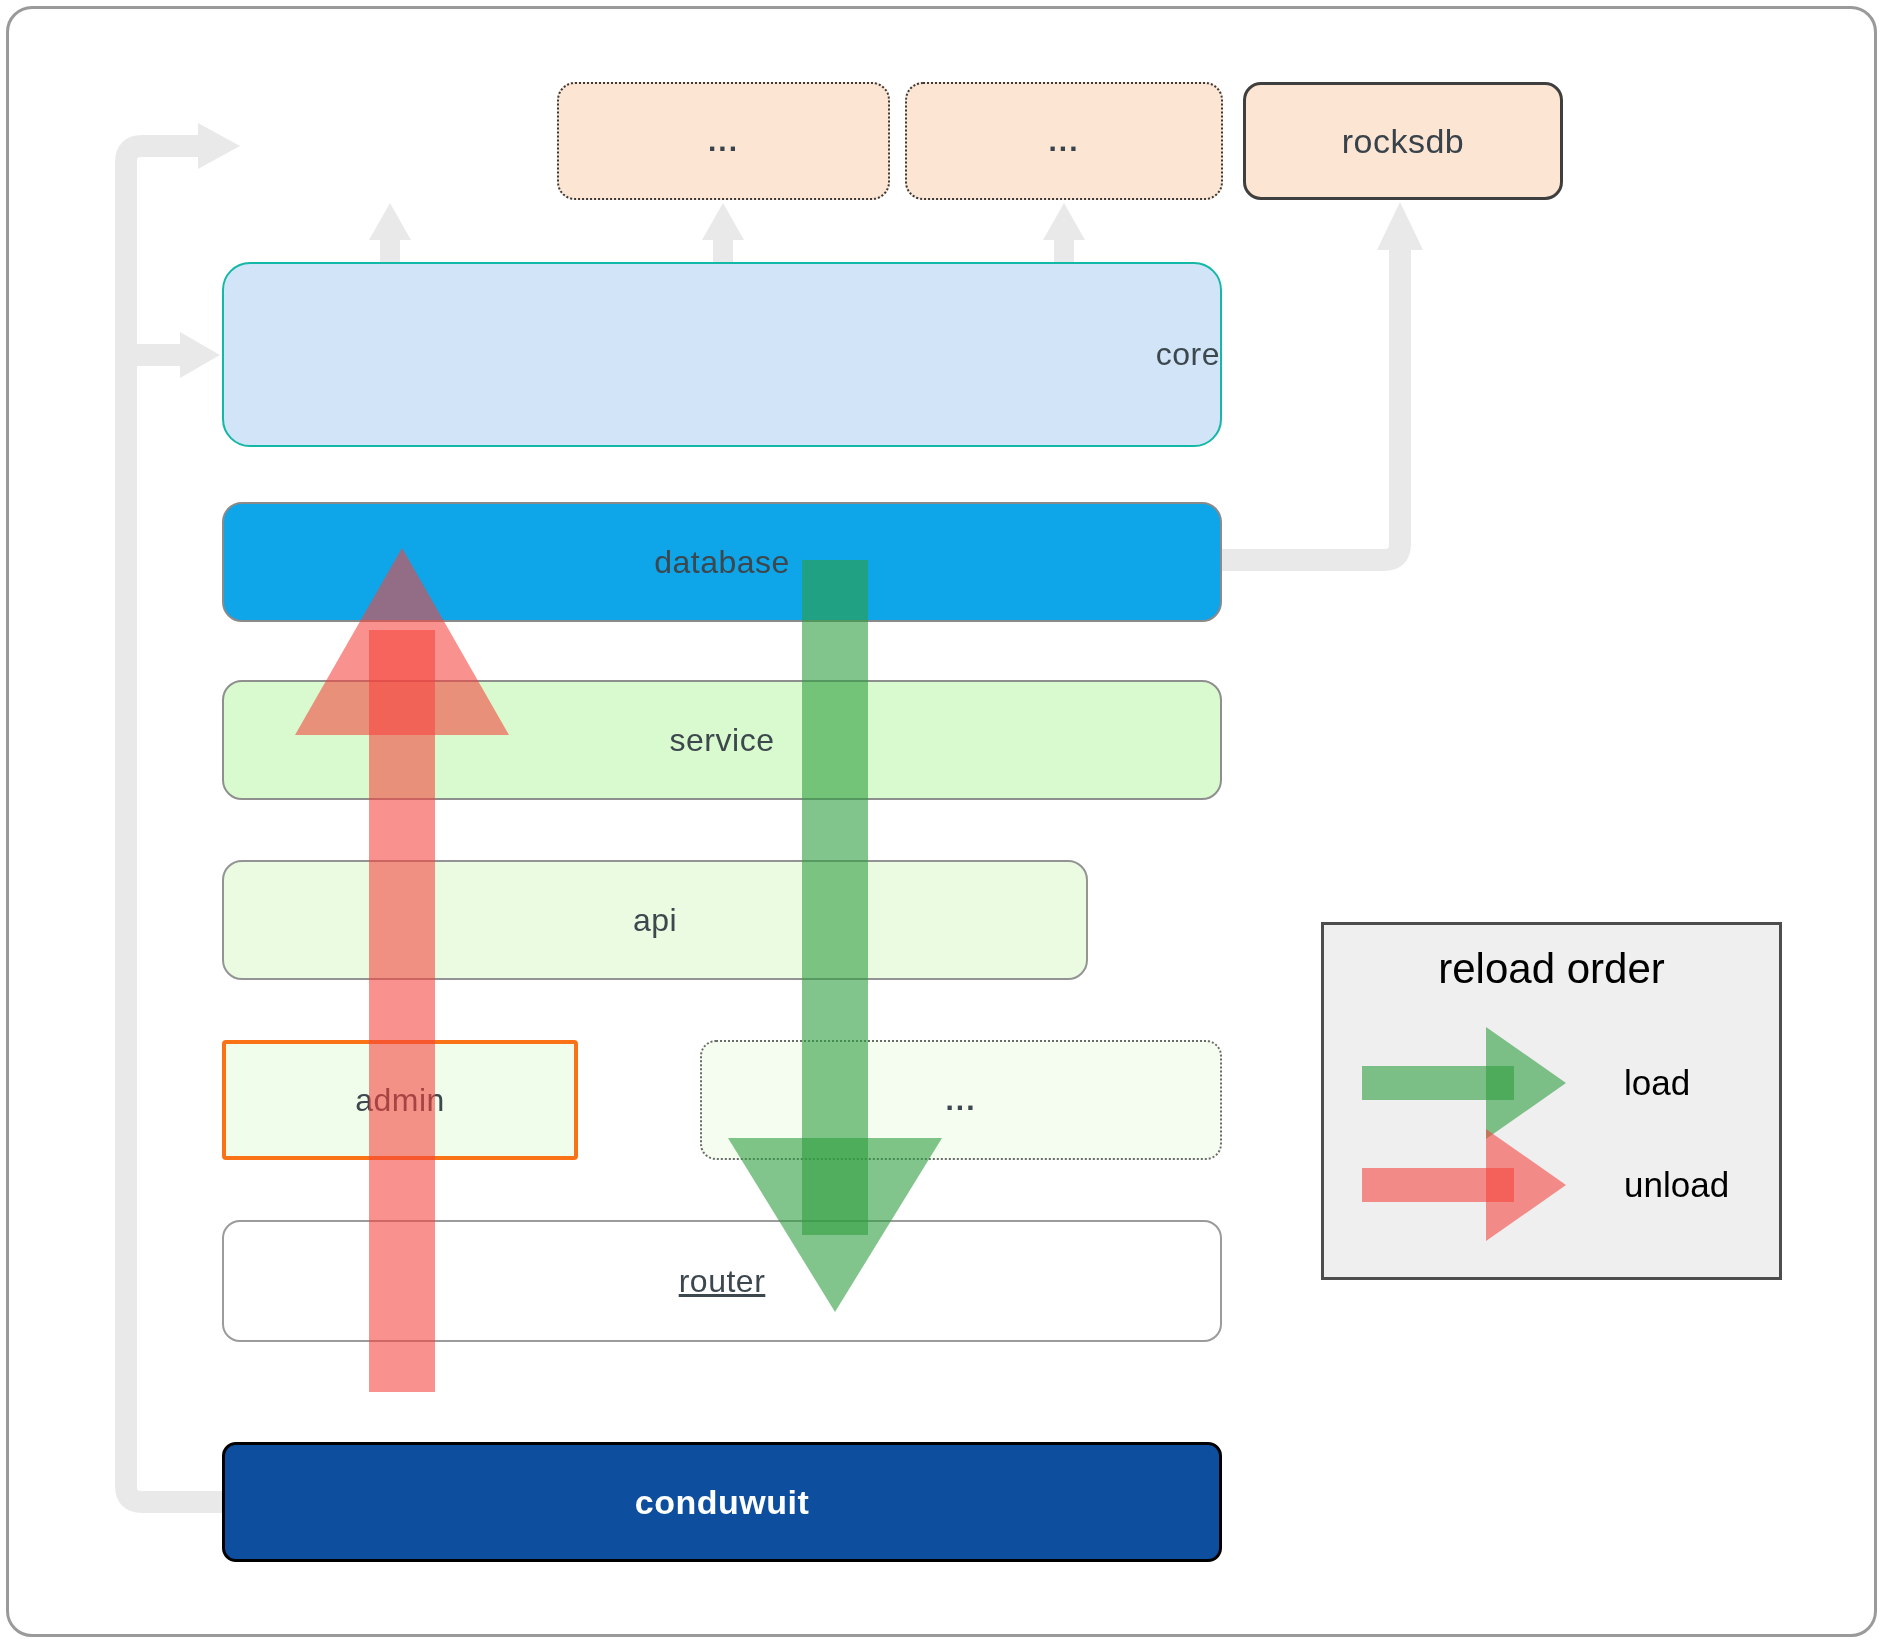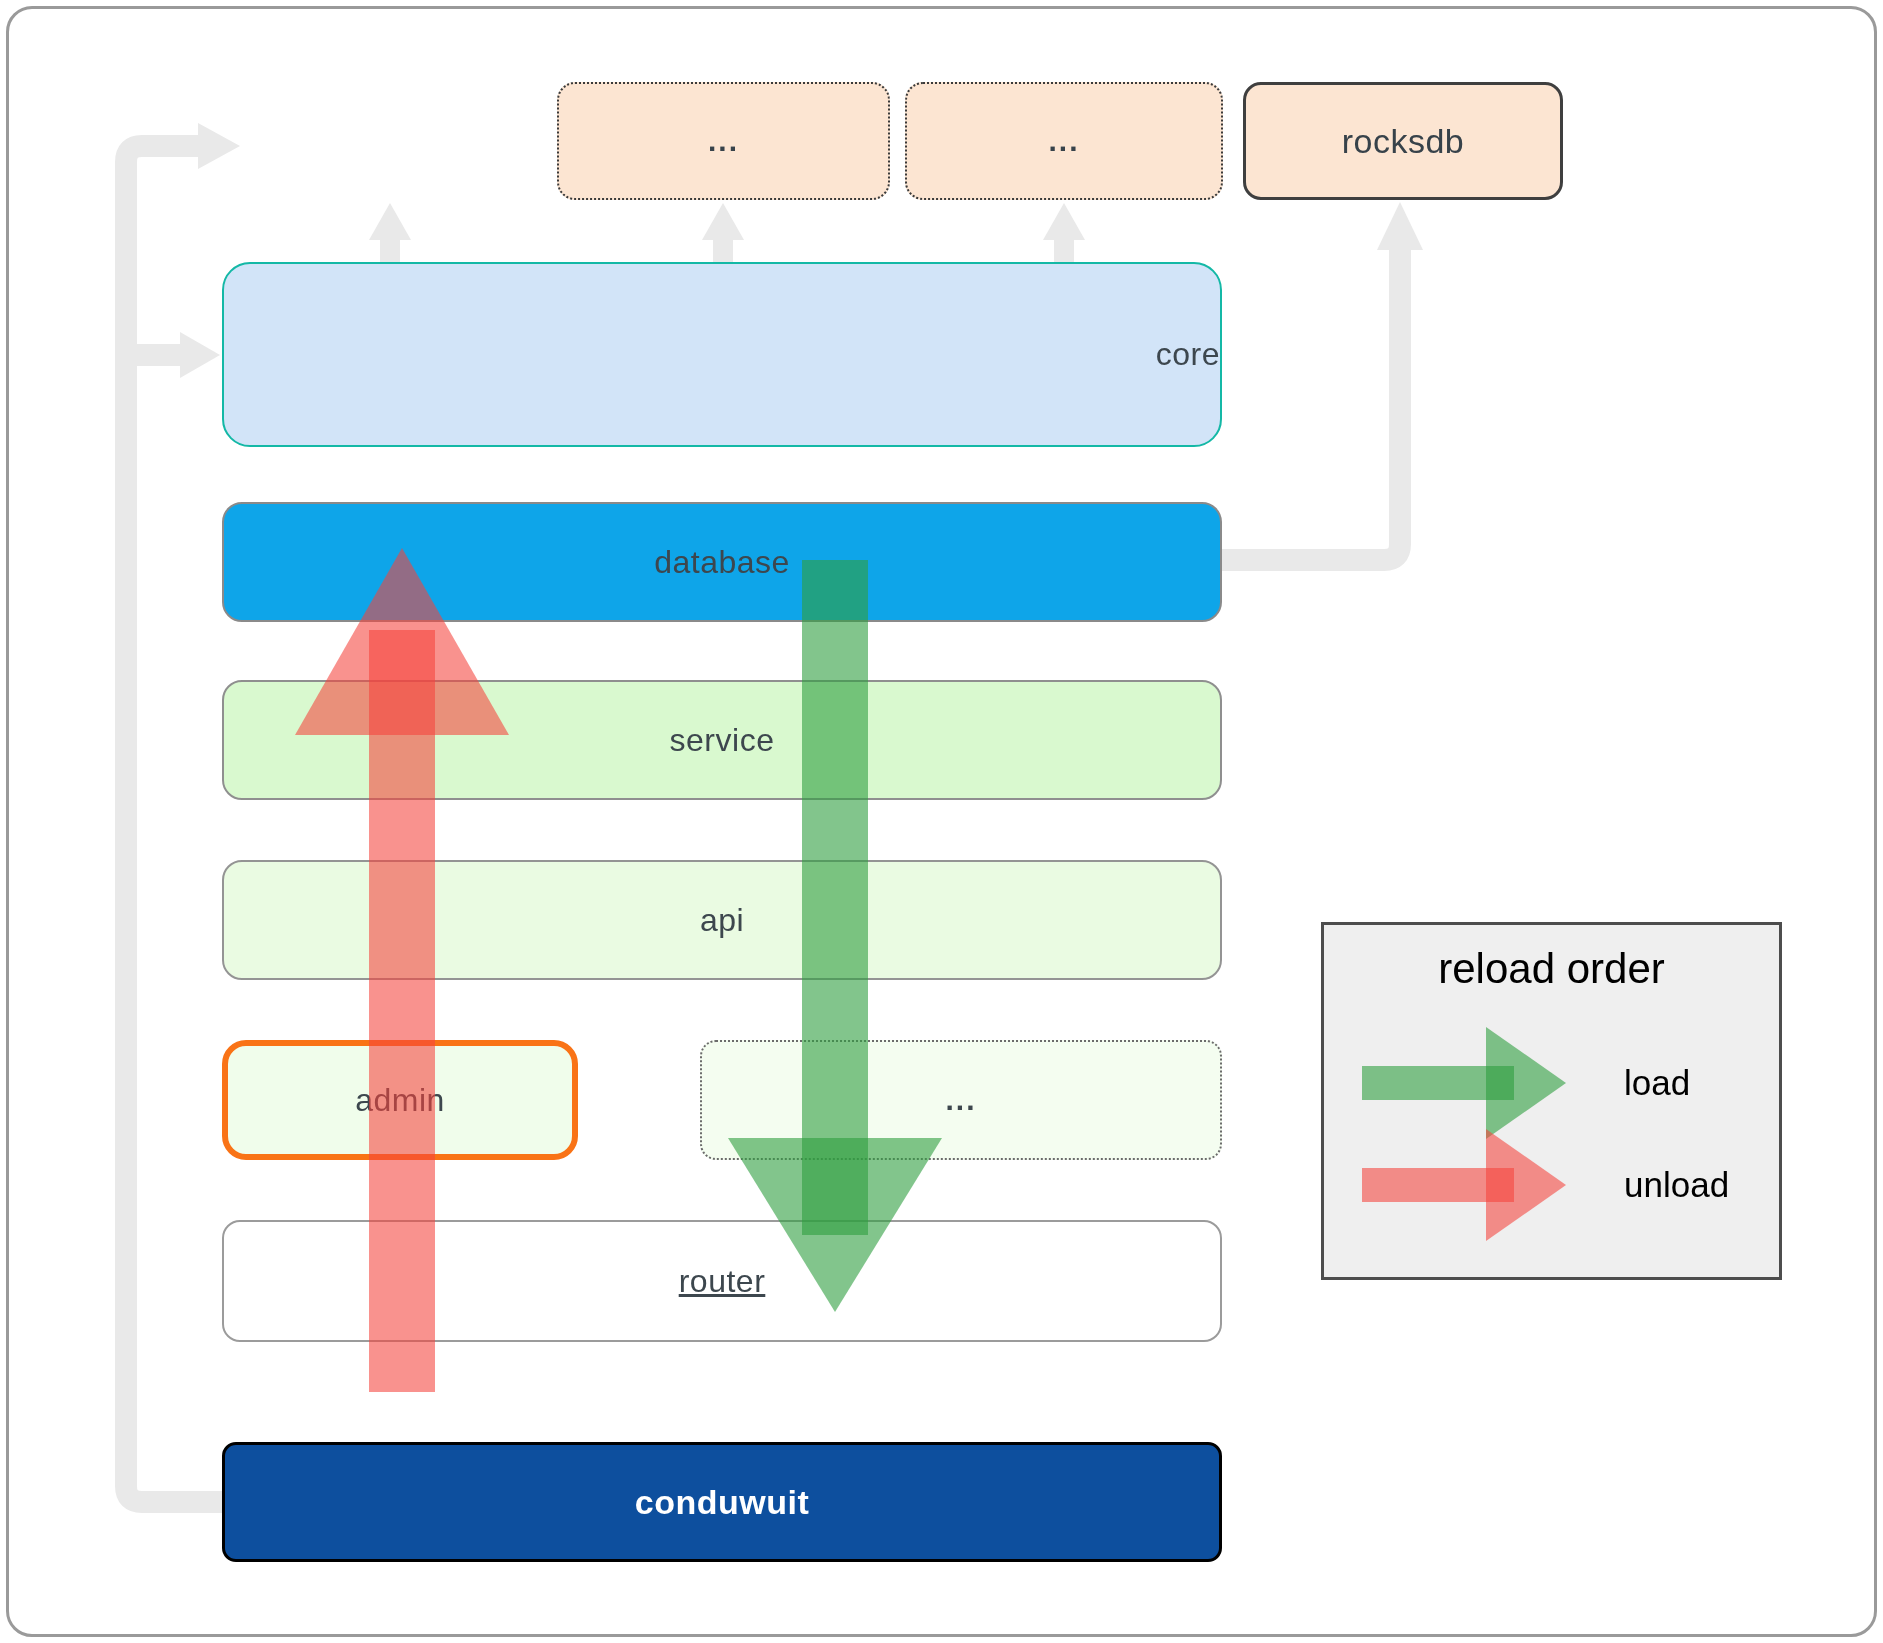--- a/index.html
+++ b/index.html
@@ -16,21 +16,21 @@
     position:absolute;display:flex;align-items:center;justify-content:center;
     box-sizing:border-box;border-radius:18px;
     font-size:32px;color:#3d474e;letter-spacing:.5px;
   }
   .peach{background:#fce5d2;border:3px solid #3f3f3f;color:#37424a;font-size:34px;}
   .peach-dotted{background:#fce5d2;border:2px dotted #3a3a3a;color:#37424a;}
   .blue{background:#d2e4f8;border:2px solid #14b8a6;border-radius:28px;justify-content:flex-end;}
   .green1{background:#0ea5e9;border:2px solid #8a8a8a;border-radius:20px;}
   .green2{background:#d9f9cf;border:2px solid #8f8f8f;border-radius:20px;}
   .green3{background:#eafbe2;border:2px solid #949494;border-radius:20px;}
-  .green4{background:#f0fdeb;border:6px solid #f97316;border-radius:24px;}
+  .green4{background:#f0fdeb;border:4px solid #f97316;border-radius:4px;}
   .green4-dotted{background:#f4fdf0;border:2px dotted #6b6b6b;border-radius:16px;}
   .white-box{background:#ffffff;border:2px solid #9b9b9b;border-radius:18px;}
   .navy{background:#0d4f9e;border:3px solid #000000;border-radius:14px;
         color:#ffffff;font-weight:bold;font-size:34px;}
   .dots{font-weight:bold;font-size:30px;letter-spacing:2px;}
   .legend{
     position:absolute;left:1321px;top:922px;width:461px;height:358px;
     background:#efefef;border:3px solid #4d4d4d;box-sizing:border-box;
   }
   .legend-title{
@@ -88,21 +88,21 @@
   </div>
 
   <div class="node green1" style="left:222px;top:502px;width:1000px;height:120px;">
     <span>database</span>
   </div>
 
   <div class="node green2" style="left:222px;top:680px;width:1000px;height:120px;">
     <span>service</span>
   </div>
 
-  <div class="node green3" style="left:222px;top:860px;width:1000px;height:120px;">
+  <div class="node green3" style="left:222px;top:860px;width:866px;height:120px;">
     <span>api</span>
   </div>
 
   <div class="node green4" style="left:222px;top:1040px;width:356px;height:120px;">
     <span>admin</span>
   </div>
   <div class="node green4-dotted" style="left:700px;top:1040px;width:522px;height:120px;">
     <span class="dots">...</span>
   </div>
 

